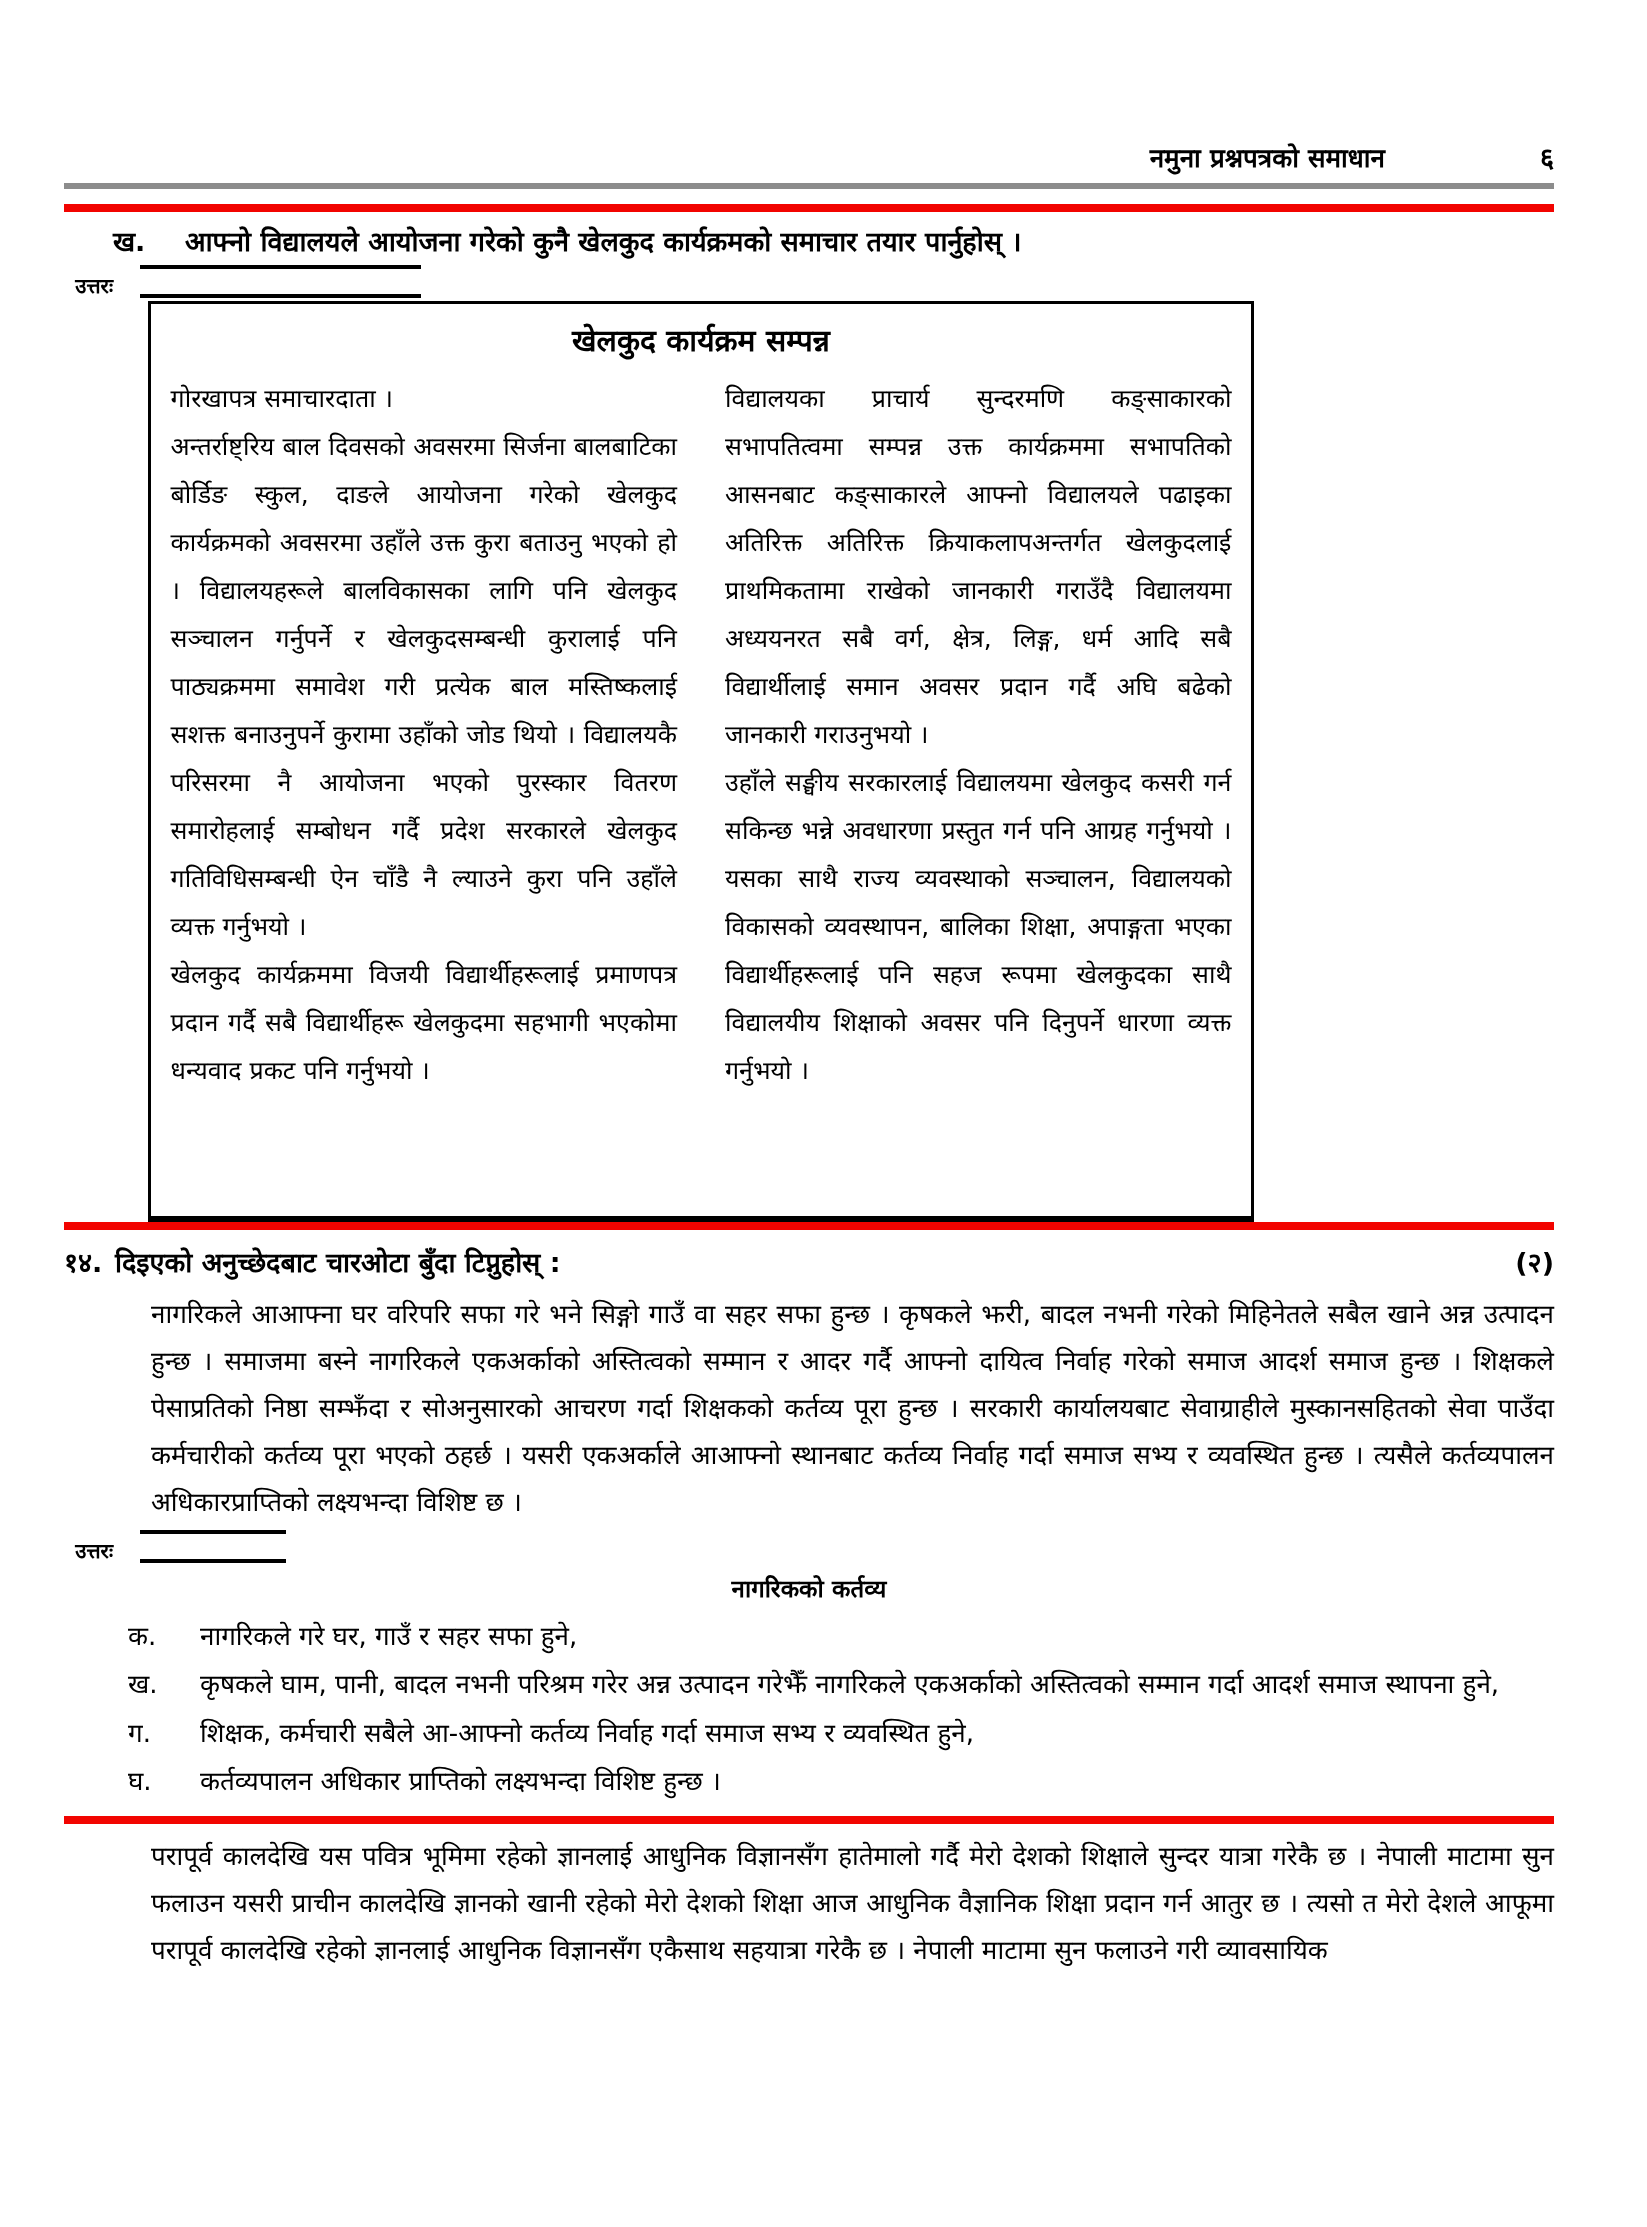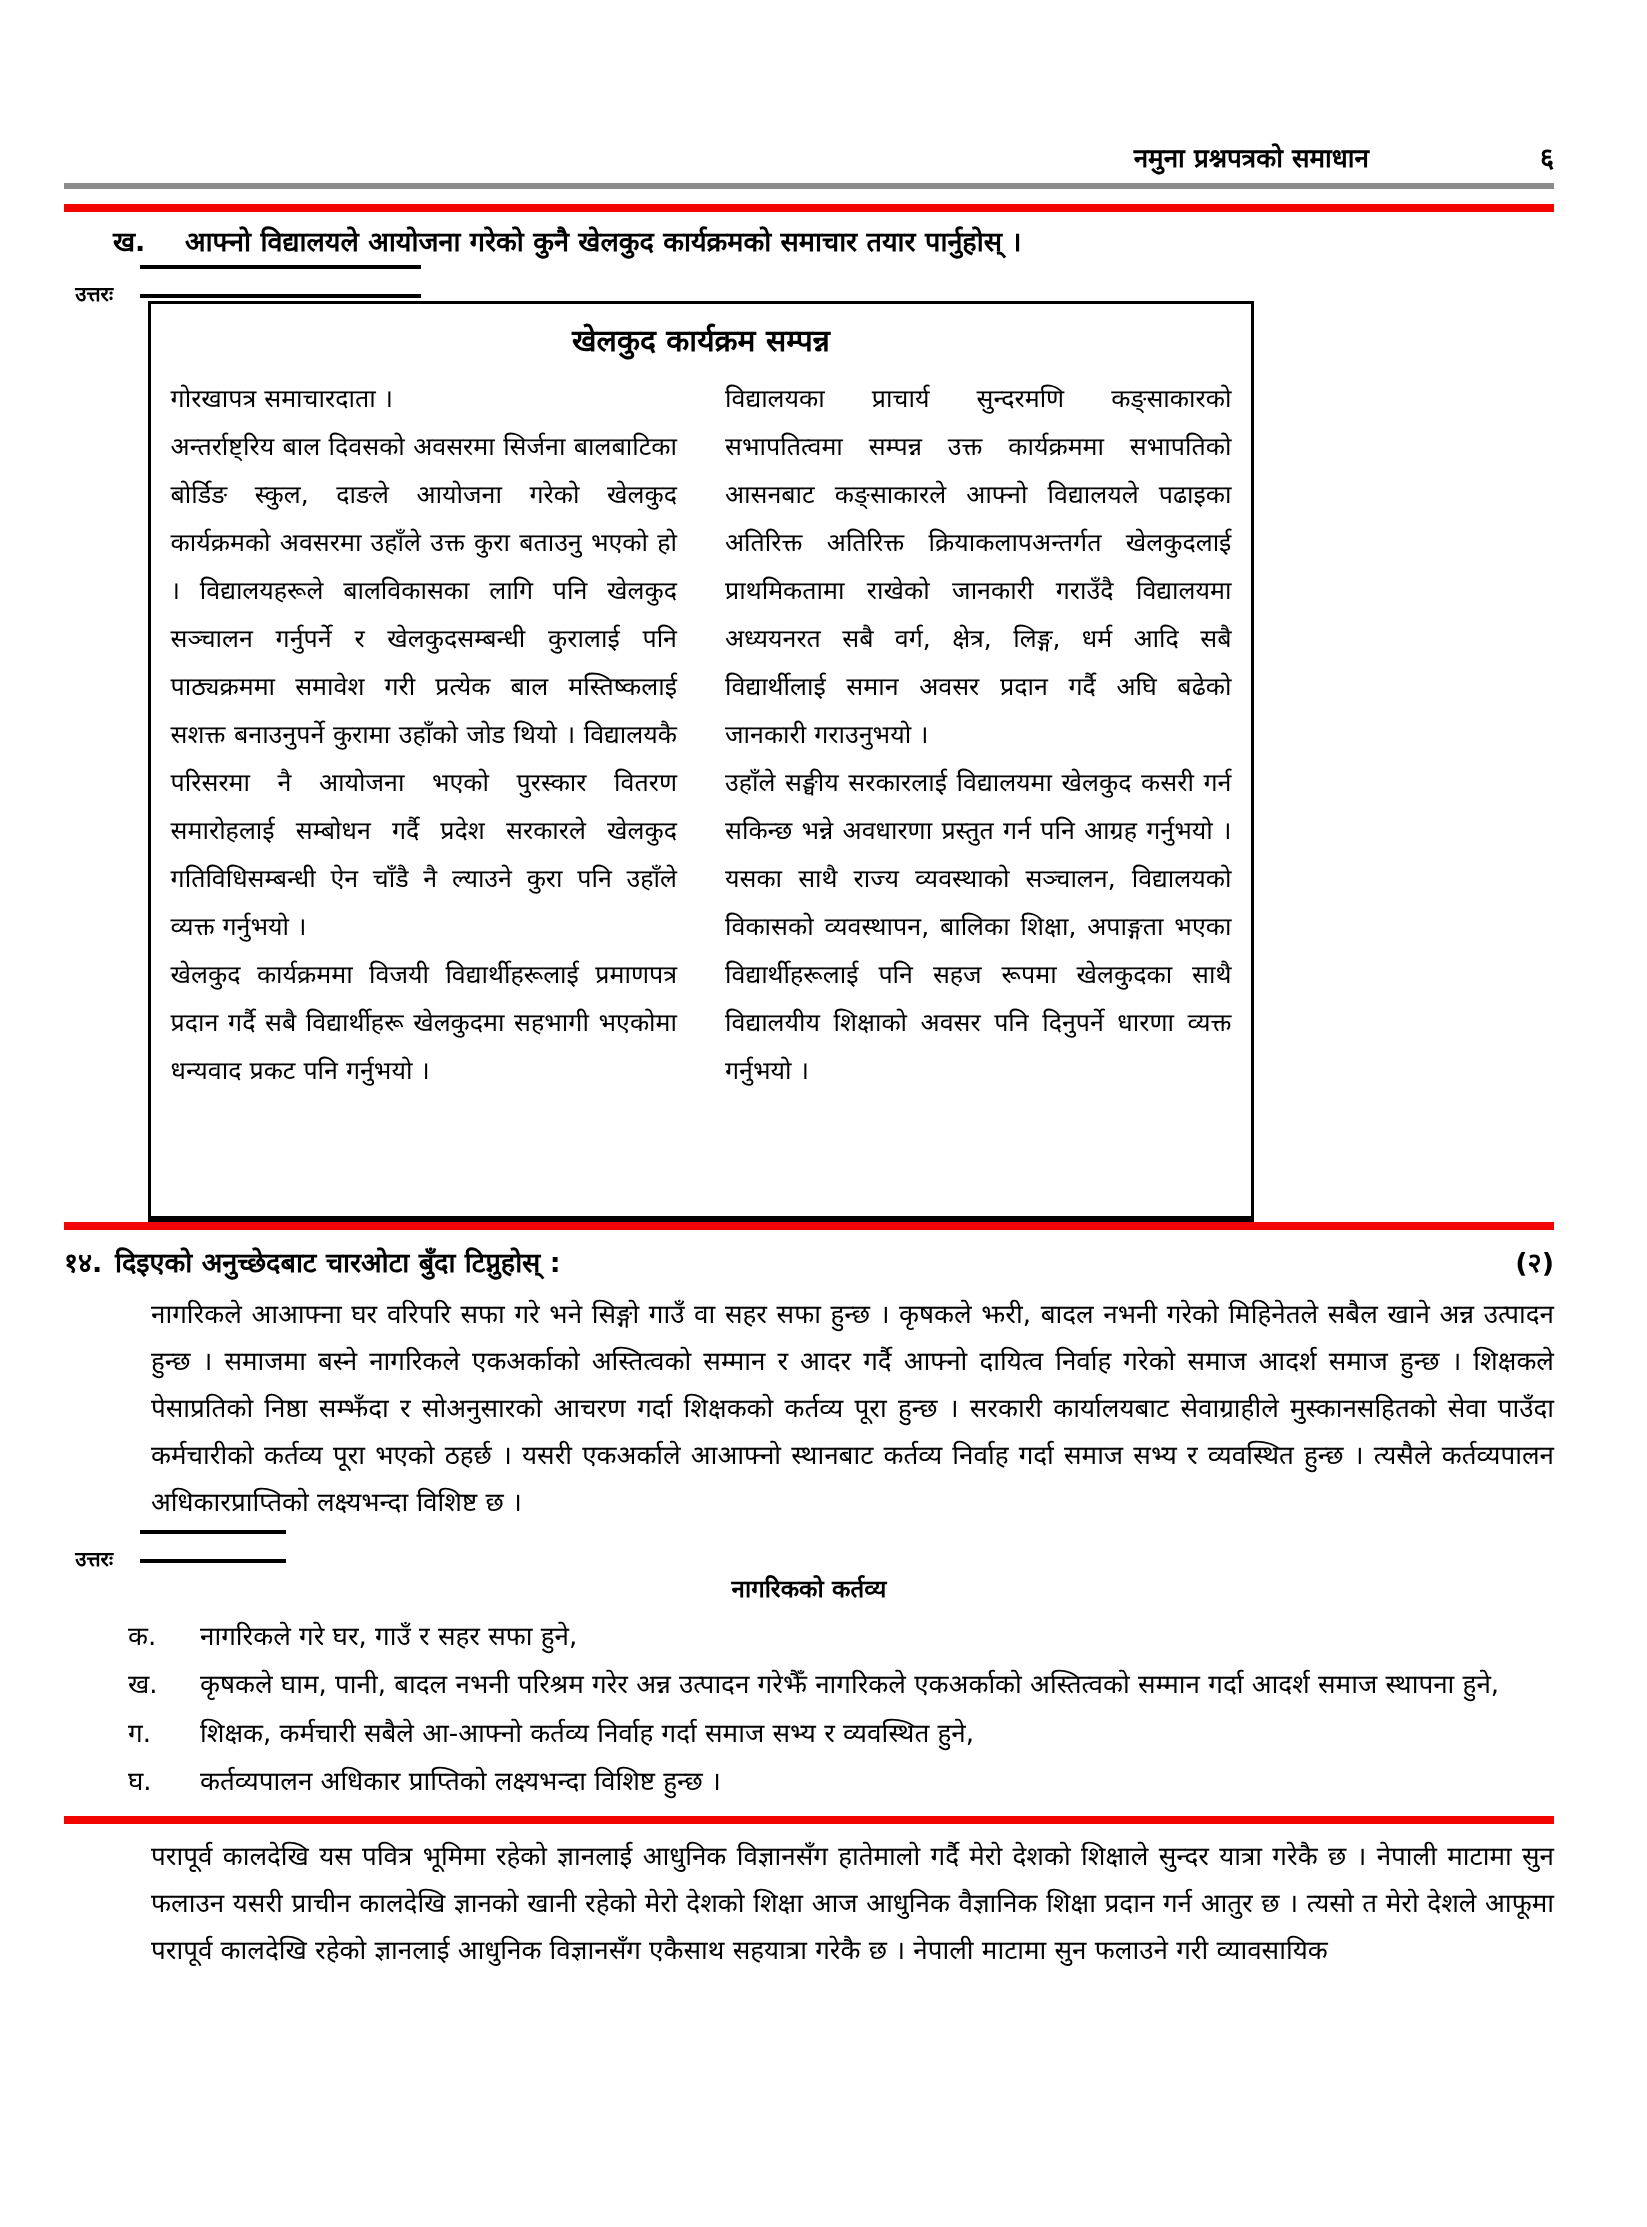--- a/index.html
+++ b/index.html
@@ -8,37 +8,37 @@
     --ink:#000;
   }
   html,body{margin:0;padding:0;}
   body{
     width:1648px;height:2227px;overflow:hidden;background:#ffffff;color:var(--ink);
     font-family:"DejaVu Sans","Liberation Sans",sans-serif;
   }
   .page{box-sizing:border-box;width:1648px;height:2227px;padding:143px 94px 0 64px;}
 
   
-  .running-head{display:flex;justify-content:flex-end;align-items:baseline;font-weight:bold;font-size:26px;line-height:1.1;gap:16px;}
+  .running-head{display:flex;justify-content:flex-end;align-items:baseline;font-weight:bold;font-size:26px;line-height:1.1;}
   .running-head .pnum{margin-left:155px;font-size:27px;}
   .rule{border:none;margin:0;}
   .rule.gray{height:6px;background:var(--rule-gray);margin-top:10.6px;}
   .rule.red{height:8.3px;background:var(--accent-red);margin-top:14.3px;}
 
   
   .qrow{display:flex;align-items:baseline;font-weight:bold;font-size:27px;line-height:1.35;}
   .qrow .qnum{flex:0 0 51px;}
   .qrow .qtext{flex:1;}
   .qrow .qmarks{flex:0 0 auto;margin-left:15px;}
   .qrow.kha{margin-top:12px;}
   .qrow.kha .qnum{flex:0 0 72px;margin-left:49px;}
 
   
   .uttar{position:relative;height:33px;margin:4.5px 0 3px 11.3px;}
-  .uttar .lab{position:absolute;left:0;top:14px;font-size:20.4px;font-weight:bold;}
+  .uttar .lab{position:absolute;left:0;top:6px;font-size:20.4px;font-weight:bold;}
   .uttar .bar{position:absolute;left:65px;height:3.8px;background:#000;}
   .uttar .bar.top{top:0;}
   .uttar .bar.bot{bottom:0;}
   .uttar.wide .bar{width:281px;}
   .uttar.narrow .bar{width:146px;}
 
   
   .newsbox{
     box-sizing:border-box;margin-left:84px;width:1106px;min-height:921px;
     border:3px solid #000;border-bottom-width:6.8px;padding:12px 19.6px 19.6px;

